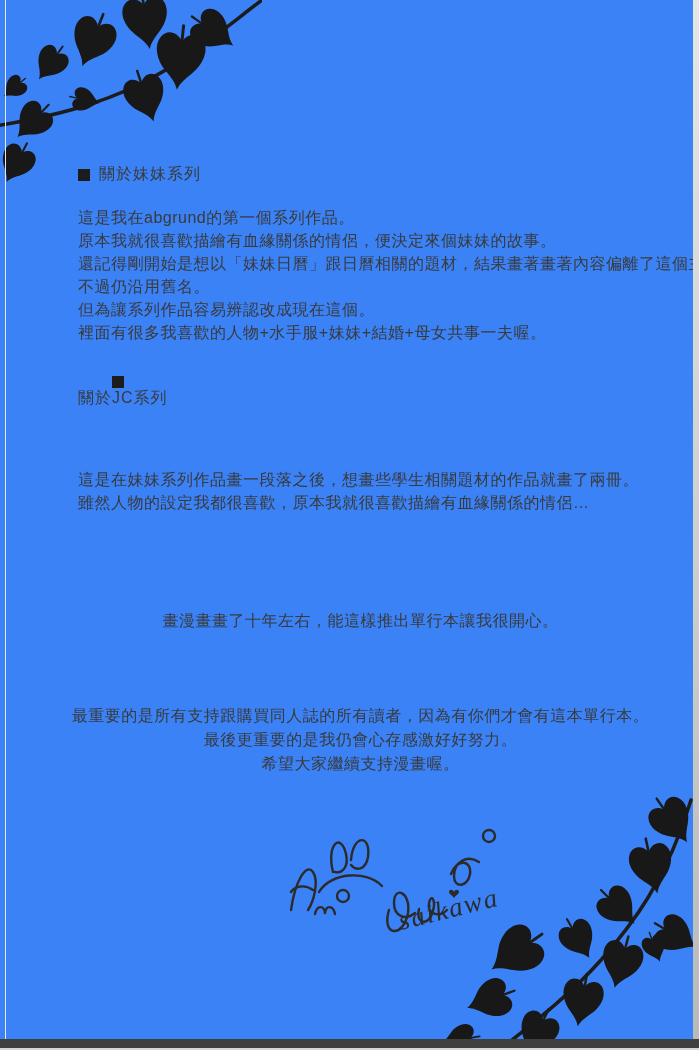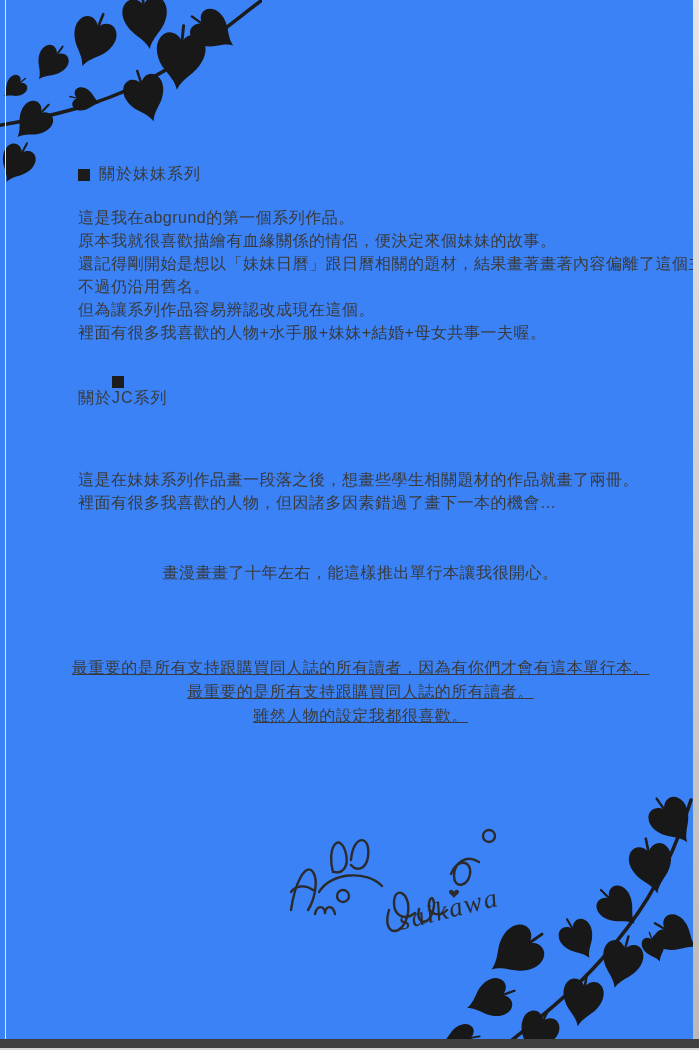--- a/index.html
+++ b/index.html
@@ -8,21 +8,21 @@
     background:#3b82f6;
     font-family:"Liberation Sans","DejaVu Sans",sans-serif;
     color:#3a3a3a;
   }
   .abs{position:absolute;}
   .heading{font-size:16px;letter-spacing:1px;display:flex;align-items:center;}
   .bullet{display:inline-block;width:12px;height:12px;background:#1c1c1c;margin-right:9px;flex:0 0 auto;}
   .para .line{font-size:16px;line-height:23px;letter-spacing:0.5px;white-space:nowrap;}
   .center-block{left:0;width:699px;text-align:center;}
   .center-block .line{font-size:16px;line-height:24px;letter-spacing:0.5px;}
-  .center-block{padding-left:22px;box-sizing:border-box;}
+  .center-block{padding-left:22px;box-sizing:border-box;margin-top:48px;}
   .edge-right{right:0;top:0;width:6px;height:1050px;background:linear-gradient(to bottom,#e6e6e6,#b9b9b9);}
   .edge-left{left:5px;top:0;width:1px;height:1050px;background:#e8e8e6;}
   .edge-bottom{left:0;bottom:2px;width:699px;height:9px;background:#3f3f3f;}
   .edge-bottom2{left:0;bottom:0;width:699px;height:2px;background:#d6d6d4;}
   svg .stem{stroke:#1c1c1c;stroke-width:3.5;fill:none;stroke-linecap:round;}
   svg .sig{stroke:#2b2b2b;stroke-width:2.4;fill:none;stroke-linecap:round;stroke-linejoin:round;}
   svg .sigtext{font-family:"Liberation Serif","DejaVu Serif",serif;font-style:italic;font-size:27px;fill:#2b2b2b;letter-spacing:2px;}
 </style>
 </head>
 <body>
@@ -64,32 +64,32 @@
     </div>
   </section>
 
   <section>
     <div class="abs heading" style="left:78px;top:376px;flex-direction:column;">
       <span class="bullet"></span>
       <span>關於JC系列</span>
     </div>
     <div class="abs para" style="left:78px;top:440px;margin-top:28px;">
       <div class="line">這是在妹妹系列作品畫一段落之後，想畫些學生相關題材的作品就畫了兩冊。</div>
-      <div class="line">裡面有很多我喜歡的人物，但因諸多因素錯過了畫下一本的機會…</div>
+      <div class="line">雖然人物的設定我都很喜歡，原本我就很喜歡描繪有血緣關係的情侶…</div>
     </div>
   </section>
 
   <div class="abs center-block" style="top:561px;">
     <div class="line">畫漫畫畫了十年左右，能這樣推出單行本讓我很開心。</div>
   </div>
 
-  <div class="abs center-block" style="top:656px;text-decoration:underline;">
+  <div class="abs center-block" style="top:656px;">
     <div class="line">最重要的是所有支持跟購買同人誌的所有讀者，因為有你們才會有這本單行本。</div>
-    <div class="line">最重要的是所有支持跟購買同人誌的所有讀者。</div>
-    <div class="line">雖然人物的設定我都很喜歡。</div>
+    <div class="line">最後更重要的是我仍會心存感激好好努力。</div>
+    <div class="line">希望大家繼續支持漫畫喔。</div>
   </div>
 
   <svg class="abs" style="left:283px;top:812px;" width="270" height="128" viewBox="0 0 270 128">
     <g>
       <path class="sig" d="M8,98 C12,70 23,50 30,60 C36,69 31,89 25,98"></path>
       <path class="sig" d="M30,78 C22,72 12,74 8,80"></path>
       <path class="sig" d="M50,60 C43,32 58,20 63,42 C66,55 59,62 52,60"></path>
       <path class="sig" d="M68,48 C70,22 88,22 85,45 C83,57 74,60 68,53"></path>
       <path class="sig" d="M36,80 C48,60 84,58 99,74"></path>
       <circle class="sig" cx="60" cy="84" r="6"></circle>

